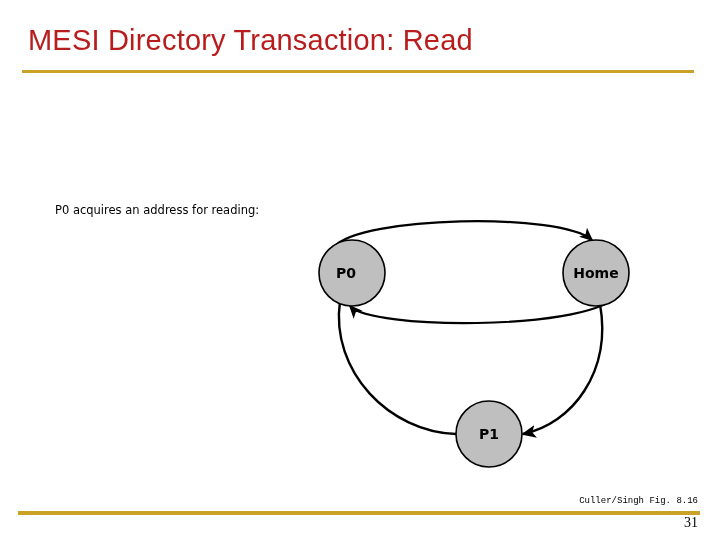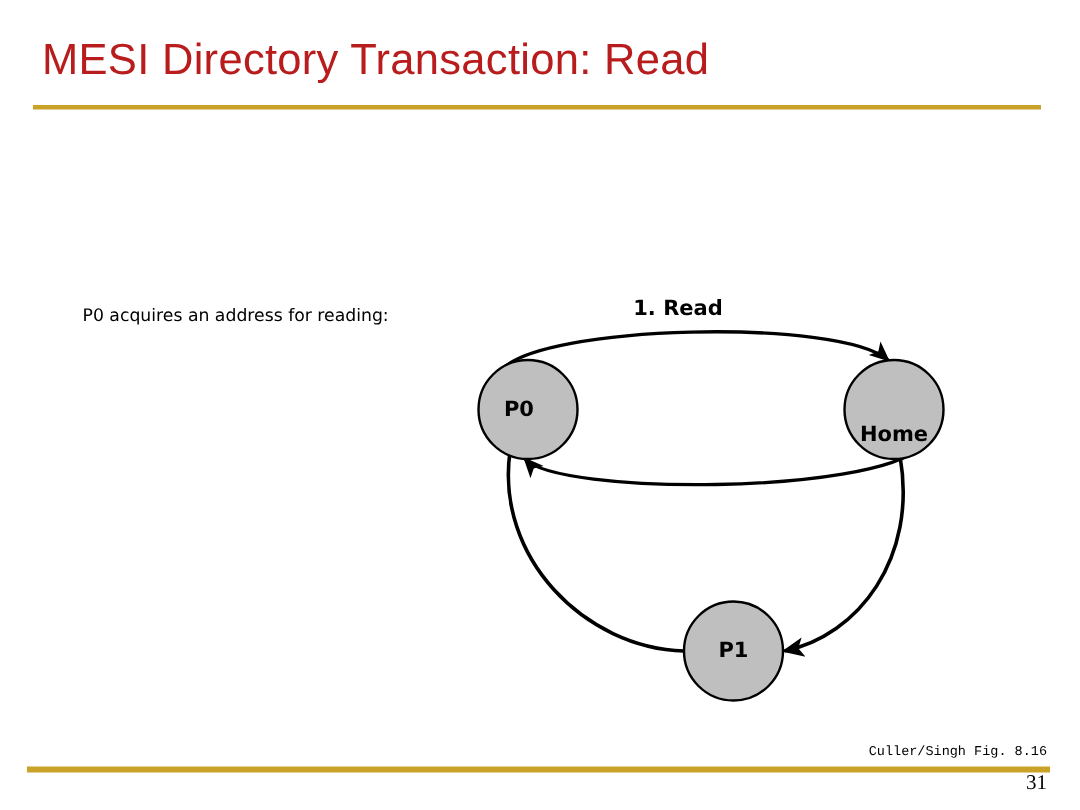--- a/index.html
+++ b/index.html
@@ -80,21 +80,21 @@
     font-size: 14px;
     font-weight: 700;
     color: #000000;
     text-align: center;
     white-space: nowrap;
   }
   #label-read   { left: 382px; top: 198px; width: 140px; }
   #label-datex  { left: 378px; top: 340px; width: 200px; }
 
   #label-p0   { left: 318px; top: 265px; width: 56px; }
-  #label-home { left: 561px; top: 282px; width: 70px; }
+  #label-home { left: 561px; top: 265px; width: 70px; }
   #label-p1   { left: 455px; top: 426px; width: 68px; }
 
   
   .footer-credit {
     position: absolute;
     right: 22px;
     top: 496px;
     font-family: Liberation Mono, monospace;
     font-size: 9px;
     color: #000000;
@@ -144,18 +144,17 @@
 
     <circle cx="352" cy="273" r="33" fill="#bfbfbf" stroke="#000000" stroke-width="1.6"></circle>
     <circle cx="596" cy="273" r="33" fill="#bfbfbf" stroke="#000000" stroke-width="1.6"></circle>
     <circle cx="489" cy="434" r="33" fill="#bfbfbf" stroke="#000000" stroke-width="1.6"></circle>
   </svg>
 
   <div class="node-label" id="label-p0">P0</div>
   <div class="node-label" id="label-home">Home</div>
   <div class="node-label" id="label-p1">P1</div>
 
-  <div class="edge-label" id="label-read">1. Read</div>
 </div>
 
 <div class="footer-credit">Culler/Singh Fig. 8.16</div>
 <div class="footer-rule"></div>
 <div class="page-number">31</div>
 
 </body></html>

